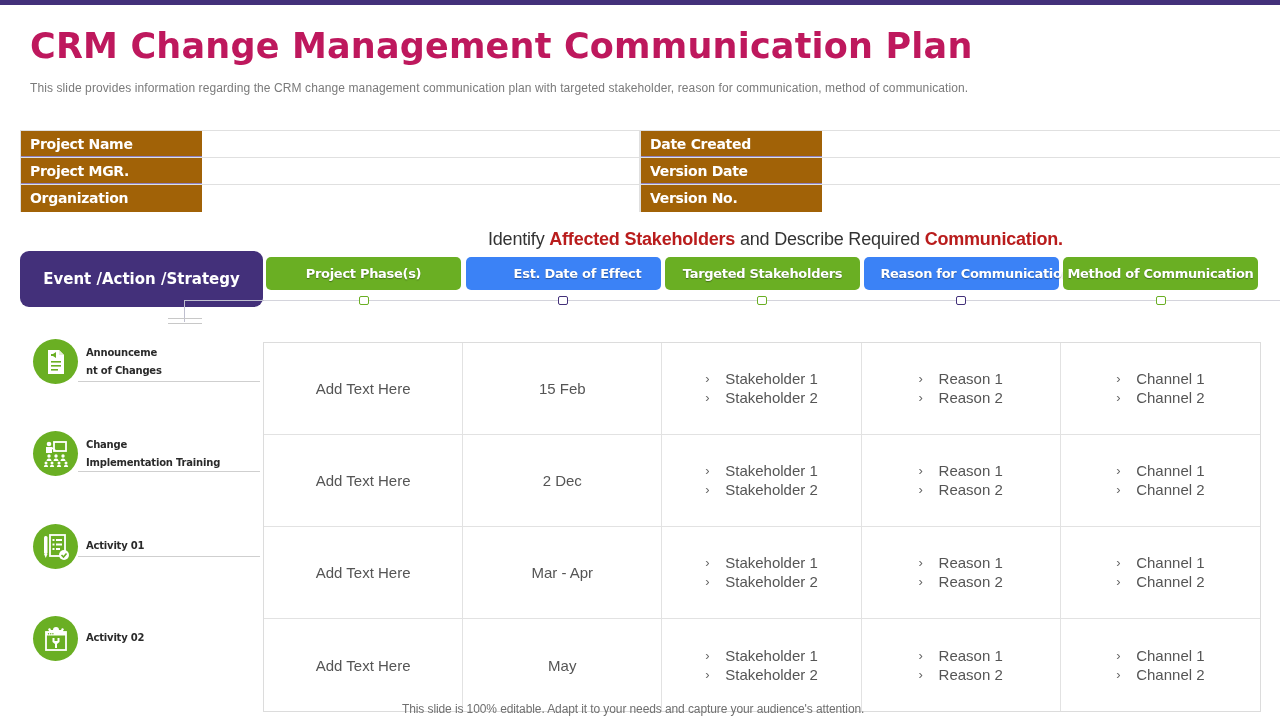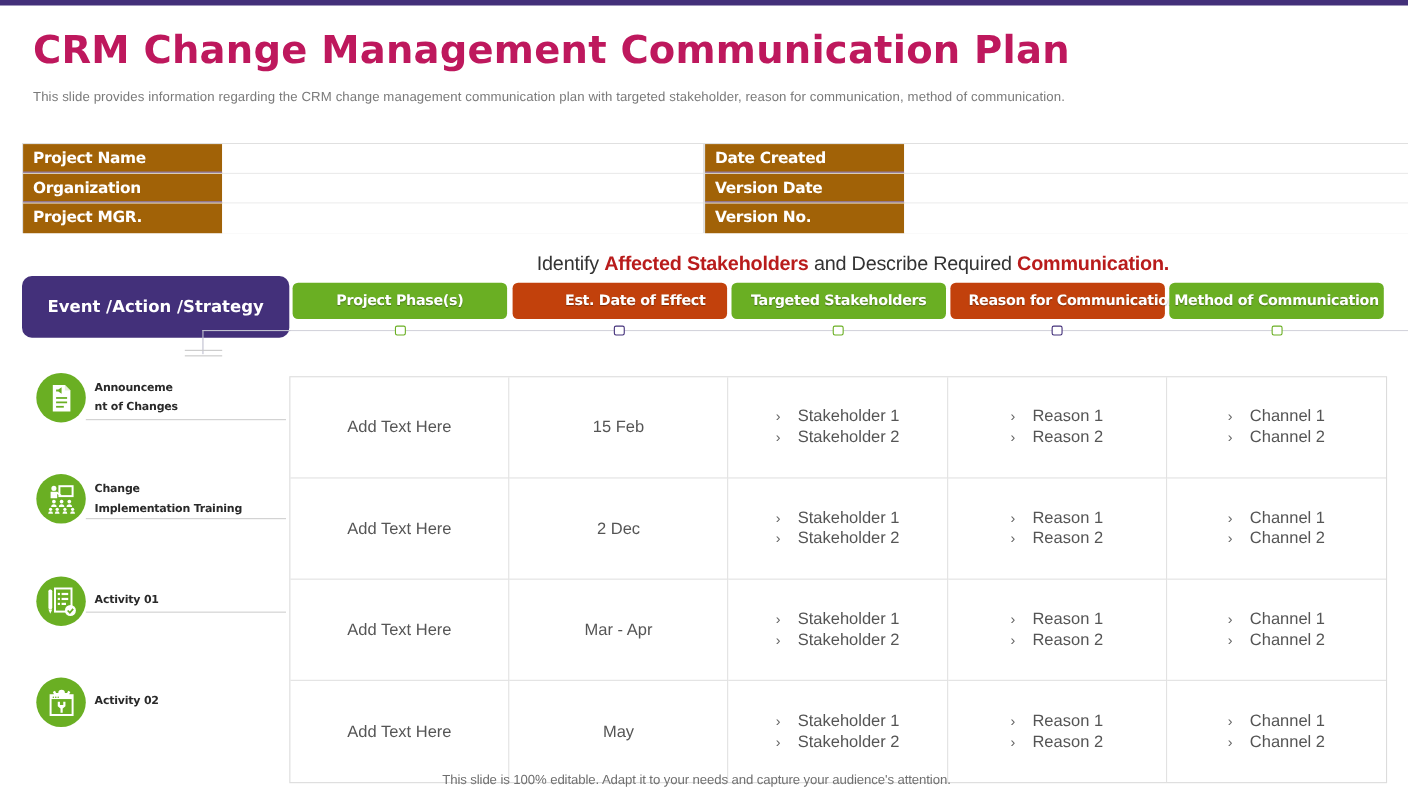--- a/index.html
+++ b/index.html
@@ -21,21 +21,21 @@
   .info-row:last-child .info-label { border-bottom: none; }
   .info-value { flex: 1; background: #fff; }
 
   .section-heading { position: absolute; left: 488px; top: 229px; font-size: 18px; color: #333; letter-spacing: -0.2px; }
   .section-heading b { font-weight: bold; color: #b91c1c; }
 
   .event-box { position: absolute; left: 20px; top: 251px; width: 243px; height: 56px; background: #43307a; border-radius: 9px; color: #fff; font-family: "DejaVu Sans", sans-serif; font-weight: bold; font-size: 15px; display: flex; align-items: center; justify-content: center; }
 
   .col-head { position: absolute; top: 257px; height: 33px; width: 195px; border-radius: 5px; color: #fff; font-family: "DejaVu Sans", sans-serif; font-weight: bold; font-size: 13px; display: flex; align-items: center; justify-content: center; white-space: nowrap; letter-spacing: -0.3px; text-shadow: 0 1px 1px rgba(0,0,0,0.35); }
   .col-head.green { background: #6aaf23; }
-  .col-head.purple { background: #c2410c; padding-left: 28px; }
+  .col-head.purple { background: #3b82f6; padding-left: 28px; }
 
   .h-line { position: absolute; left: 263px; top: 300px; width: 1017px; height: 1px; background: #d4d4dc; }
   .node { position: absolute; top: 296px; width: 10px; height: 9px; background: #fff; border-radius: 2px; border: 1.5px solid #6aaf23; }
   .node.purple { border-color: #43307a; }
 
   .conn-v { position: absolute; left: 184px; top: 300px; width: 1px; height: 22px; background: #bfbfcf; }
   .conn-h { position: absolute; left: 184px; top: 300px; width: 80px; height: 1px; background: #bfbfcf; }
   .conn-s1 { position: absolute; left: 168px; top: 318px; width: 34px; height: 1px; background: #c8c8c8; }
   .conn-s2 { position: absolute; left: 168px; top: 323px; width: 34px; height: 1px; background: #c8c8c8; }
 
@@ -63,25 +63,25 @@
 
 <h1 class="title">CRM Change Management Communication Plan</h1>
 <p class="subtitle">This slide provides information regarding the CRM change management communication plan with targeted stakeholder, reason for communication, method of communication.</p>
 
 <div class="info left">
   <div class="info-row">
     <div class="info-label">Project Name</div>
     <div class="info-value"></div>
   </div>
   <div class="info-row">
+    <div class="info-label">Project MGR.</div>
+    <div class="info-value"></div>
+  </div>
+  <div class="info-row">
     <div class="info-label">Organization</div>
-    <div class="info-value"></div>
-  </div>
-  <div class="info-row">
-    <div class="info-label">Project MGR.</div>
     <div class="info-value"></div>
   </div>
 </div>
 
 <div class="info right">
   <div class="info-row">
     <div class="info-label">Date Created</div>
     <div class="info-value"></div>
   </div>
   <div class="info-row">

